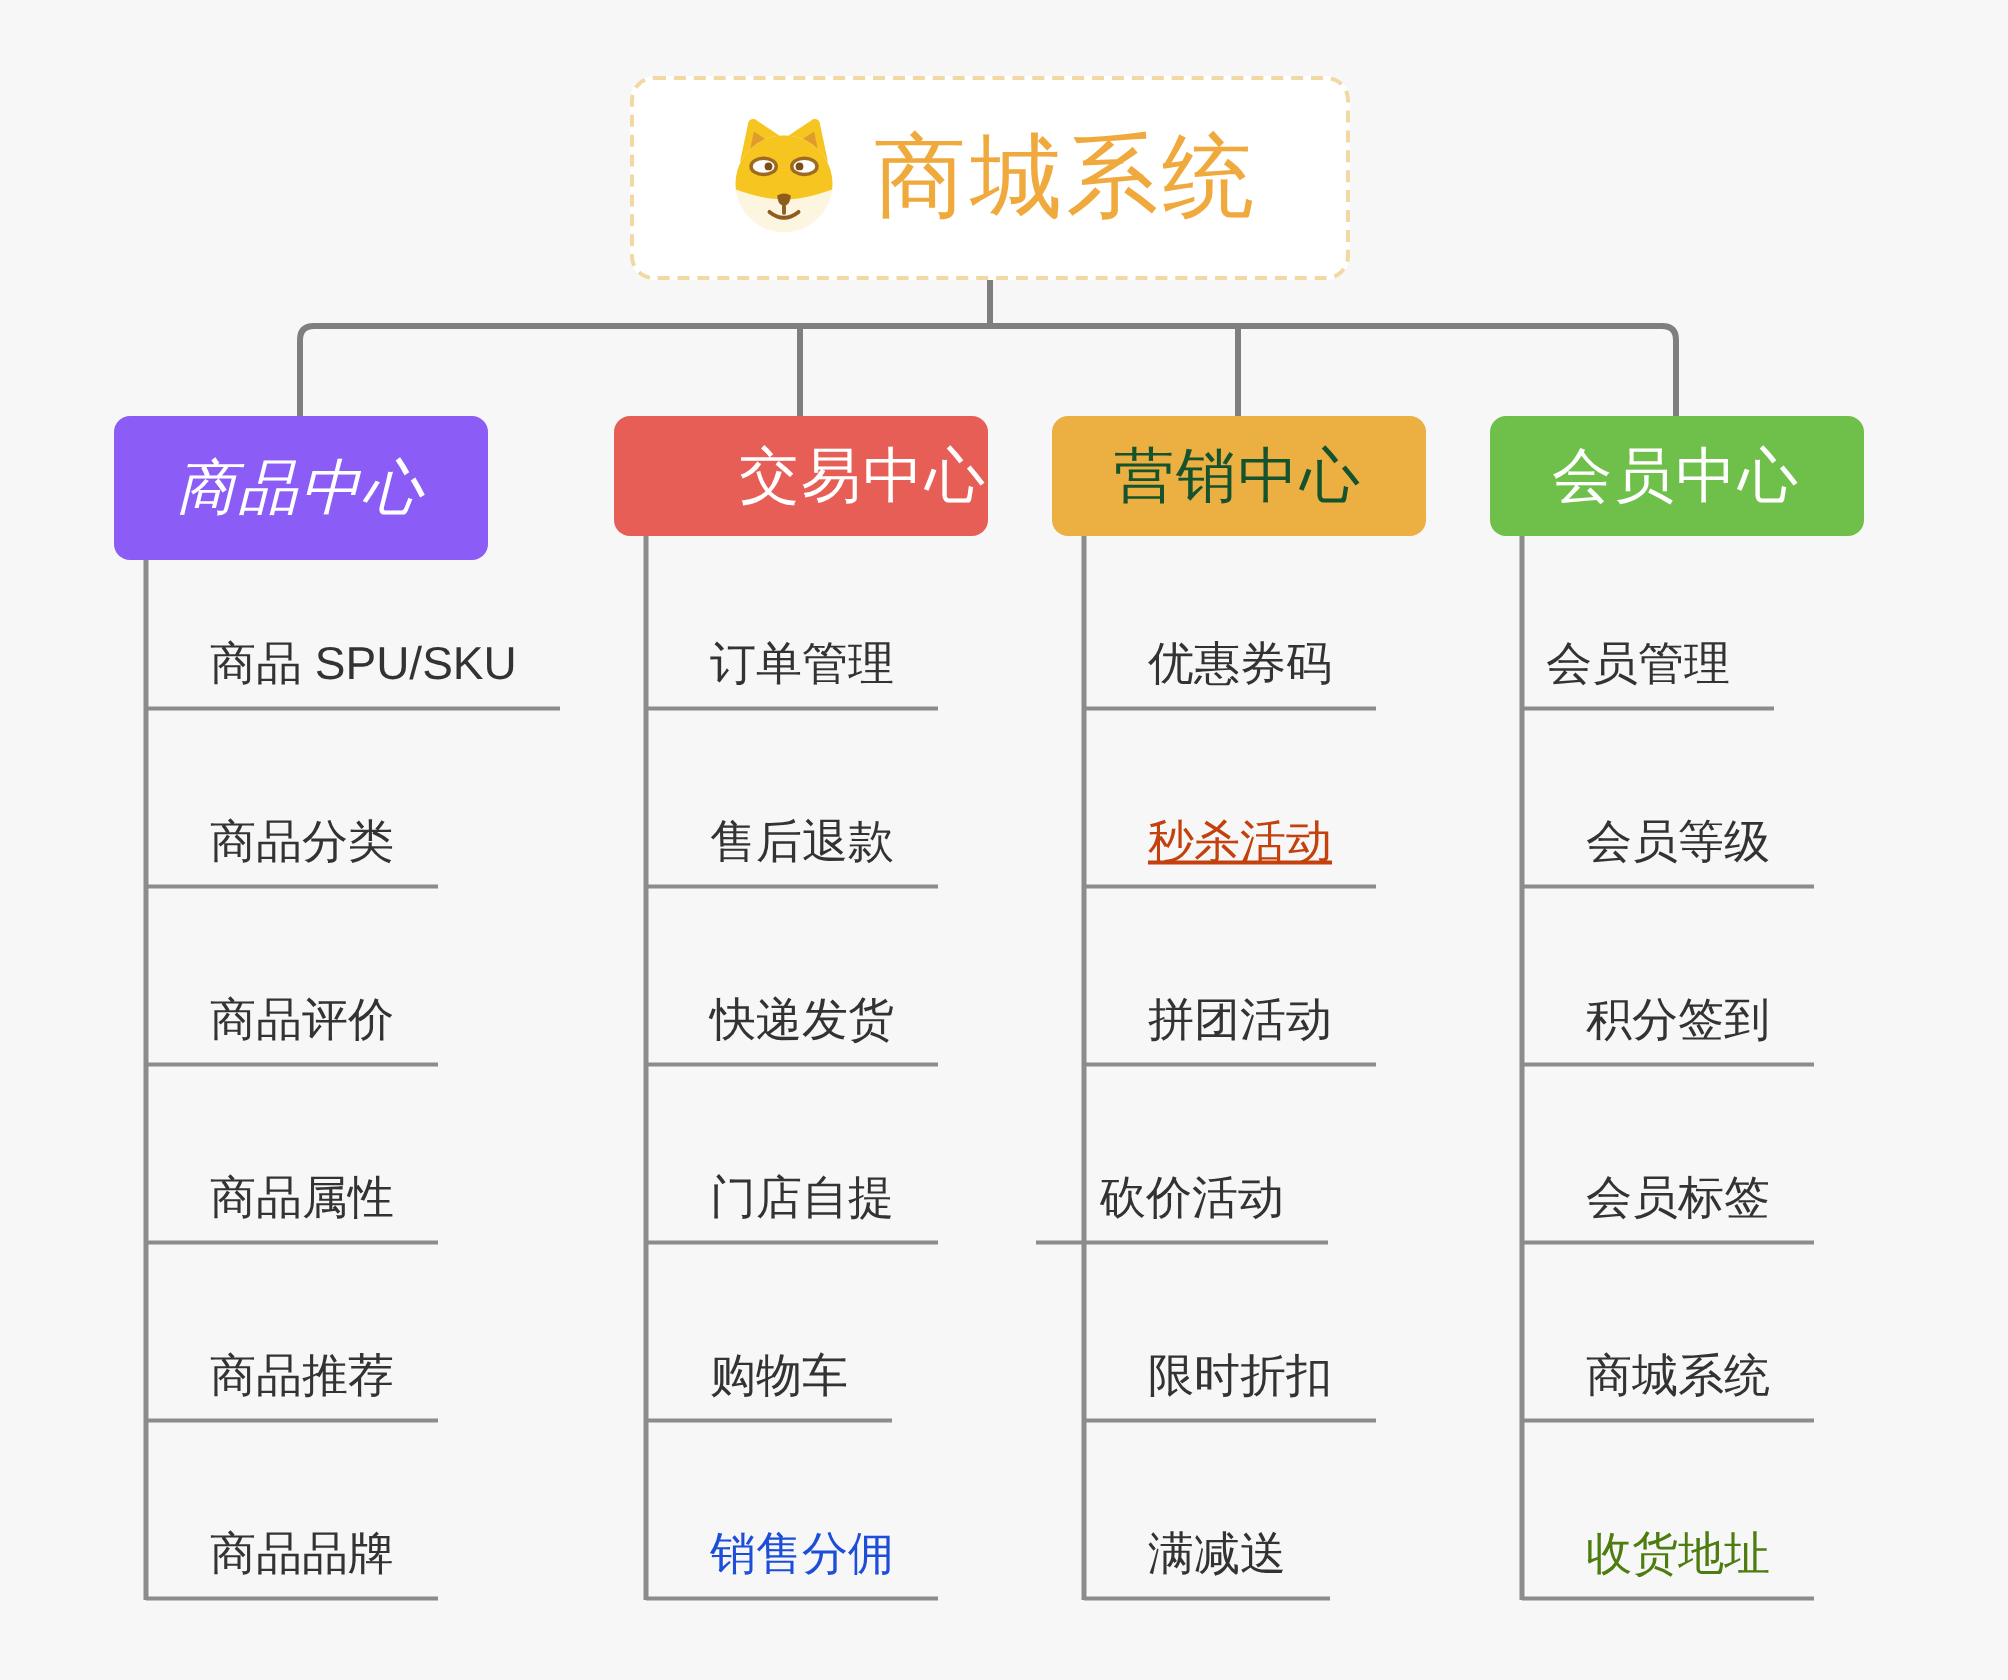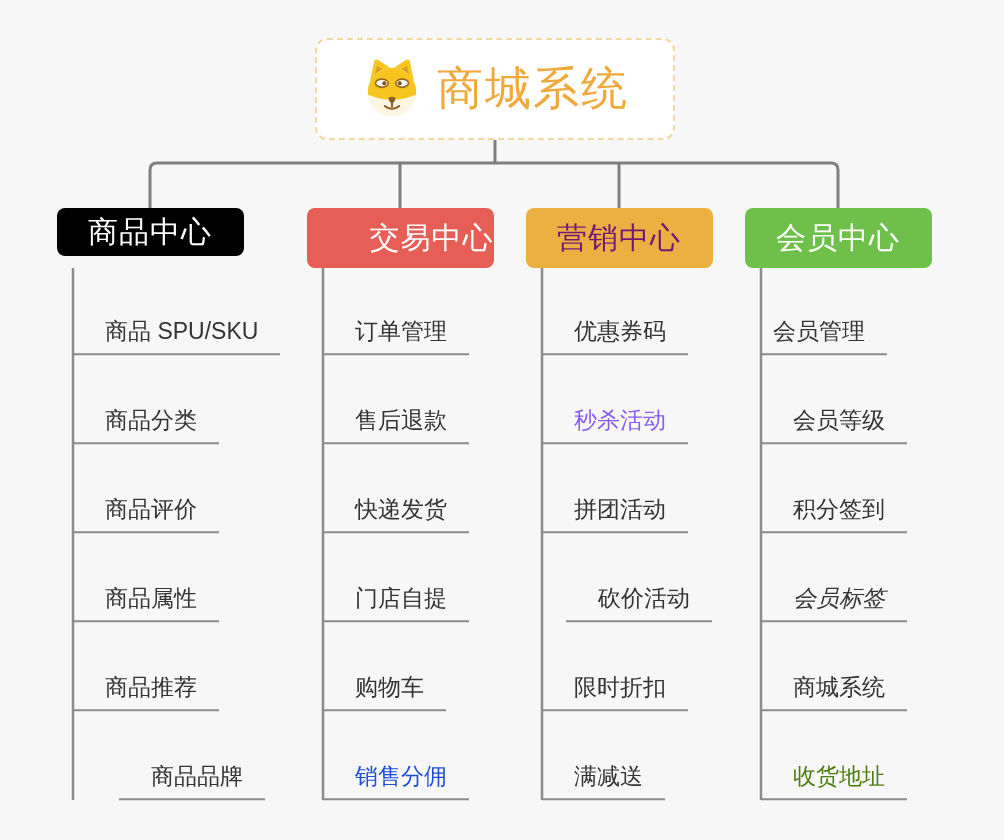--- a/index.html
+++ b/index.html
@@ -99,39 +99,39 @@
         <circle cx="40" cy="26" r="2" fill="#7a4e14"></circle>
 
         <path d="M28.5,41 Q32,39 35.5,41 Q35.5,45.5 32,46.5 Q28.5,45.5 28.5,41 Z" fill="#8f5b1e"></path>
         <path d="M32,46.5 L32,50 M24.5,49.5 Q32,55.5 39.5,49.5" fill="none" stroke="#8f5b1e" stroke-width="2" stroke-linecap="round"></path>
       </svg>
     </span>
     <span class="root-title" style="color: rgb(240, 169, 60);">商城系统</span>
   </div>
 
   <div id="branches">
-      <div class="branch-box" style="left: 56.5px; top: 208px; width: 187px; height: 48px; background: #000000; color: rgb(255, 255, 255);">
+      <div class="branch-box" style="left: 56.5px; top: 208px; width: 187px; height: 72px; background: #8b5cf6; color: rgb(255, 255, 255); font-style: italic;">
     <span>商品中心</span>
   </div>
       <div class="child-node" style="left: 73px; top: 355px; border-bottom-color: rgb(140, 140, 140); color: rgb(51, 51, 51);">
     <span>商品 SPU/SKU</span>
   </div>
       <div class="child-node" style="left: 73px; top: 444px; border-bottom-color: rgb(140, 140, 140); color: rgb(51, 51, 51);">
     <span>商品分类</span>
   </div>
       <div class="child-node" style="left: 73px; top: 533px; border-bottom-color: rgb(140, 140, 140); color: rgb(51, 51, 51);">
     <span>商品评价</span>
   </div>
       <div class="child-node" style="left: 73px; top: 622px; border-bottom-color: rgb(140, 140, 140); color: rgb(51, 51, 51);">
     <span>商品属性</span>
   </div>
       <div class="child-node" style="left: 73px; top: 711px; border-bottom-color: rgb(140, 140, 140); color: rgb(51, 51, 51);">
     <span>商品推荐</span>
   </div>
-      <div class="child-node" style="left: 73px; top: 800px; border-bottom-color: rgb(140, 140, 140); color: rgb(51, 51, 51); margin-left: 46px;">
+      <div class="child-node" style="left: 73px; top: 800px; border-bottom-color: rgb(140, 140, 140); color: rgb(51, 51, 51);">
     <span>商品品牌</span>
   </div>
       <div class="branch-box" style="left: 306.5px; top: 208px; width: 187px; height: 60px; background: rgb(231, 94, 87); color: rgb(255, 255, 255); justify-content: flex-end;">
     <span>交易中心</span>
   </div>
       <div class="child-node" style="left: 323px; top: 355px; border-bottom-color: rgb(140, 140, 140); color: rgb(51, 51, 51);">
     <span>订单管理</span>
   </div>
       <div class="child-node" style="left: 323px; top: 444px; border-bottom-color: rgb(140, 140, 140); color: rgb(51, 51, 51);">
     <span>售后退款</span>
@@ -141,54 +141,54 @@
   </div>
       <div class="child-node" style="left: 323px; top: 622px; border-bottom-color: rgb(140, 140, 140); color: rgb(51, 51, 51);">
     <span>门店自提</span>
   </div>
       <div class="child-node" style="left: 323px; top: 711px; border-bottom-color: rgb(140, 140, 140); color: rgb(51, 51, 51);">
     <span>购物车</span>
   </div>
       <div class="child-node" style="left: 323px; top: 800px; border-bottom-color: rgb(140, 140, 140); color: #1d4ed8;">
     <span>销售分佣</span>
   </div>
-      <div class="branch-box" style="left: 525.5px; top: 208px; width: 187px; height: 60px; background: rgb(236, 175, 66); color: #701a75;">
+      <div class="branch-box" style="left: 525.5px; top: 208px; width: 187px; height: 60px; background: rgb(236, 175, 66); color: #14532d;">
     <span>营销中心</span>
   </div>
       <div class="child-node" style="left: 542px; top: 355px; border-bottom-color: rgb(140, 140, 140); color: rgb(51, 51, 51);">
     <span>优惠券码</span>
   </div>
-      <div class="child-node" style="left: 542px; top: 444px; border-bottom-color: rgb(140, 140, 140); color: #8b5cf6;">
+      <div class="child-node" style="left: 542px; top: 444px; border-bottom-color: rgb(140, 140, 140); color: #c2410c; text-decoration: underline;">
     <span>秒杀活动</span>
   </div>
       <div class="child-node" style="left: 542px; top: 533px; border-bottom-color: rgb(140, 140, 140); color: rgb(51, 51, 51);">
     <span>拼团活动</span>
   </div>
-      <div class="child-node" style="left: 566px; top: 622px; border-bottom-color: rgb(140, 140, 140); color: rgb(51, 51, 51);">
+      <div class="child-node" style="left: 518px; top: 622px; border-bottom-color: rgb(140, 140, 140); color: rgb(51, 51, 51);">
     <span>砍价活动</span>
   </div>
       <div class="child-node" style="left: 542px; top: 711px; border-bottom-color: rgb(140, 140, 140); color: rgb(51, 51, 51);">
     <span>限时折扣</span>
   </div>
       <div class="child-node" style="left: 542px; top: 800px; border-bottom-color: rgb(140, 140, 140); color: rgb(51, 51, 51);">
     <span>满减送</span>
   </div>
       <div class="branch-box" style="left: 744.5px; top: 208px; width: 187px; height: 60px; background: rgb(111, 192, 74); color: rgb(255, 255, 255);">
     <span>会员中心</span>
   </div>
       <div class="child-node" style="left: 761px; top: 355px; border-bottom-color: rgb(140, 140, 140); color: rgb(51, 51, 51); padding-left: 12px;">
     <span>会员管理</span>
   </div>
       <div class="child-node" style="left: 761px; top: 444px; border-bottom-color: rgb(140, 140, 140); color: rgb(51, 51, 51);">
     <span>会员等级</span>
   </div>
       <div class="child-node" style="left: 761px; top: 533px; border-bottom-color: rgb(140, 140, 140); color: rgb(51, 51, 51);">
     <span>积分签到</span>
   </div>
-      <div class="child-node" style="left: 761px; top: 622px; border-bottom-color: rgb(140, 140, 140); color: rgb(51, 51, 51); font-style: italic;">
+      <div class="child-node" style="left: 761px; top: 622px; border-bottom-color: rgb(140, 140, 140); color: rgb(51, 51, 51);">
     <span>会员标签</span>
   </div>
       <div class="child-node" style="left: 761px; top: 711px; border-bottom-color: rgb(140, 140, 140); color: rgb(51, 51, 51);">
     <span>商城系统</span>
   </div>
       <div class="child-node" style="left: 761px; top: 800px; border-bottom-color: rgb(140, 140, 140); color: #4d7c0f;">
     <span>收货地址</span>
   </div>
     </div>
 </div>

